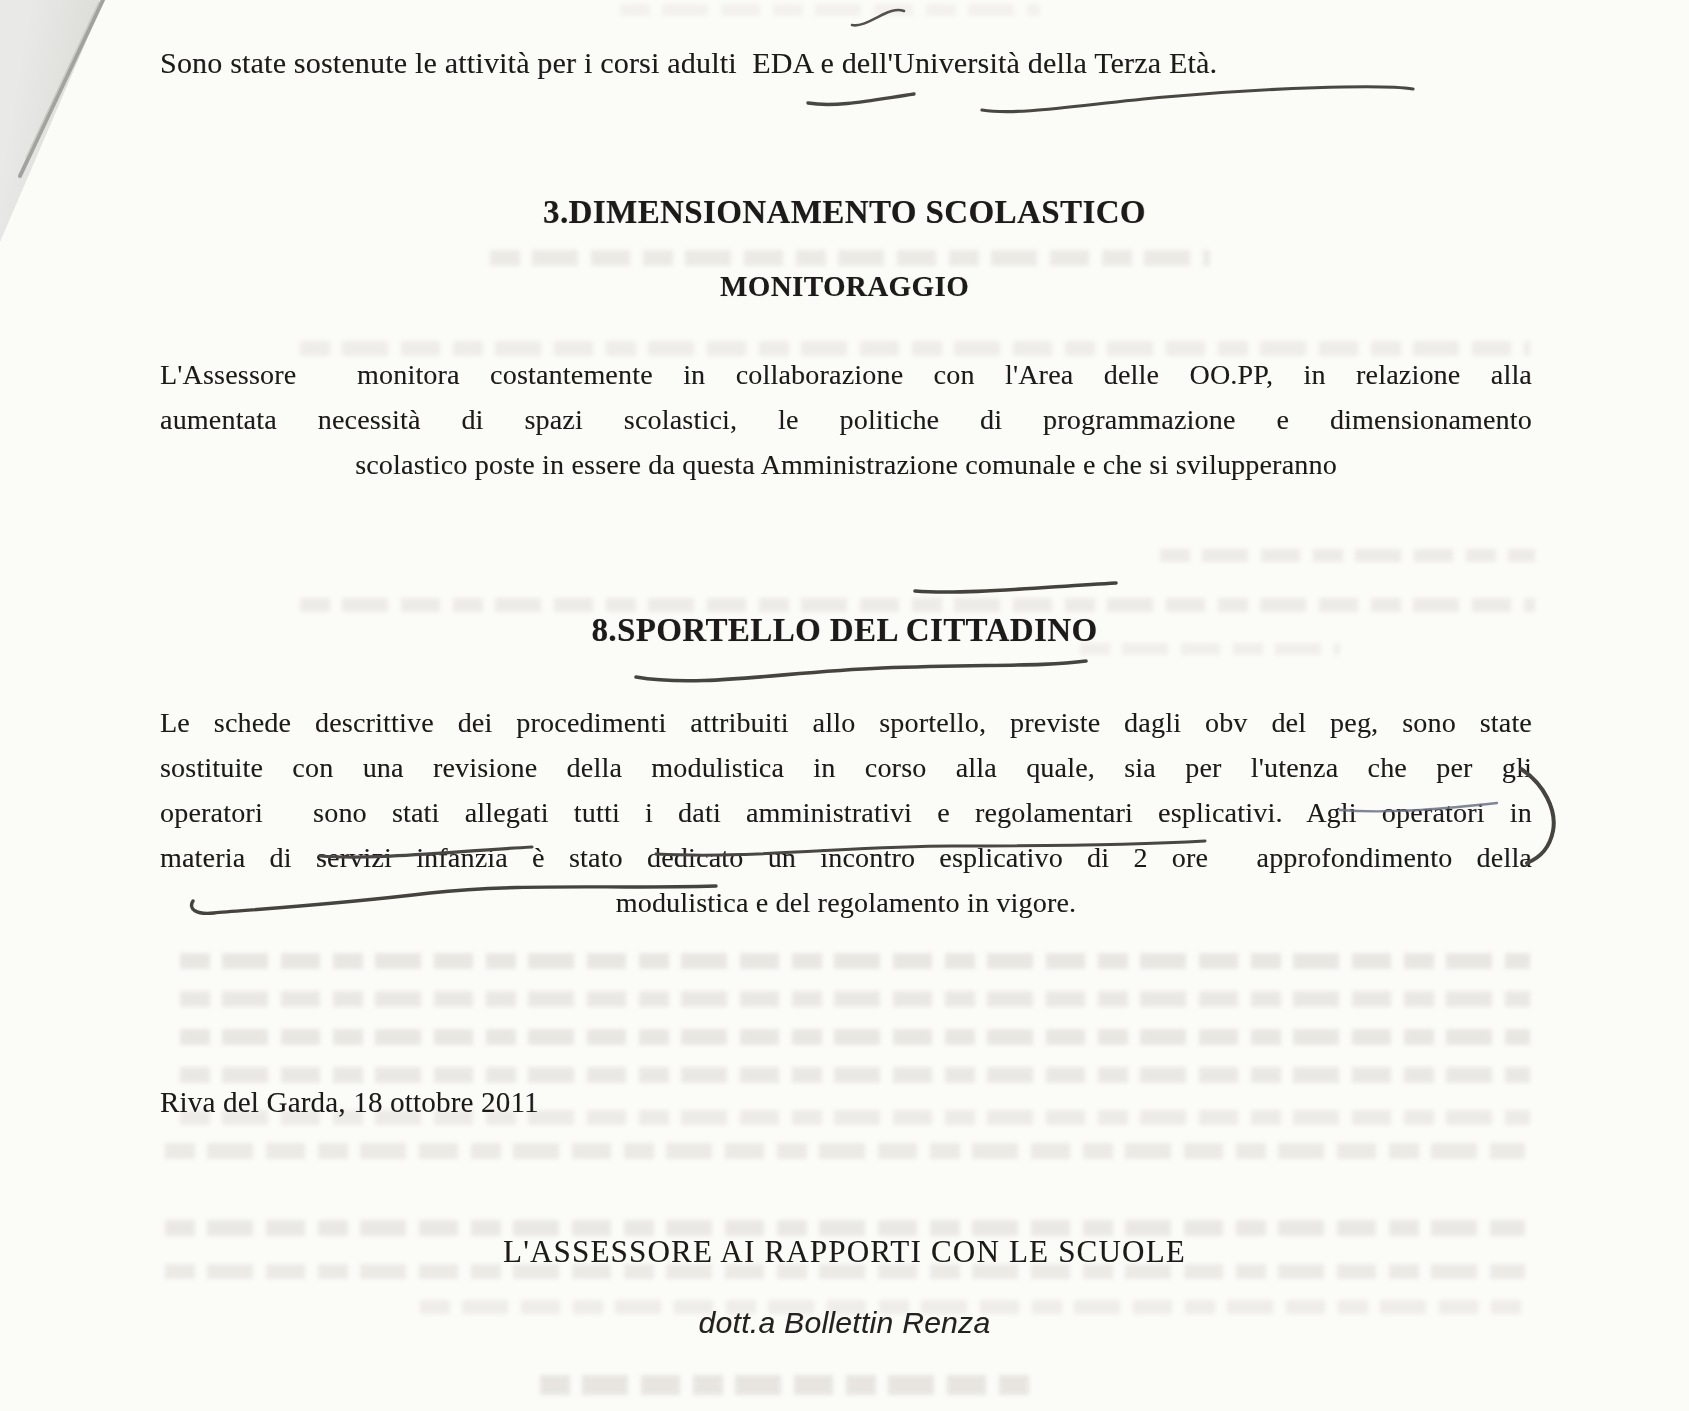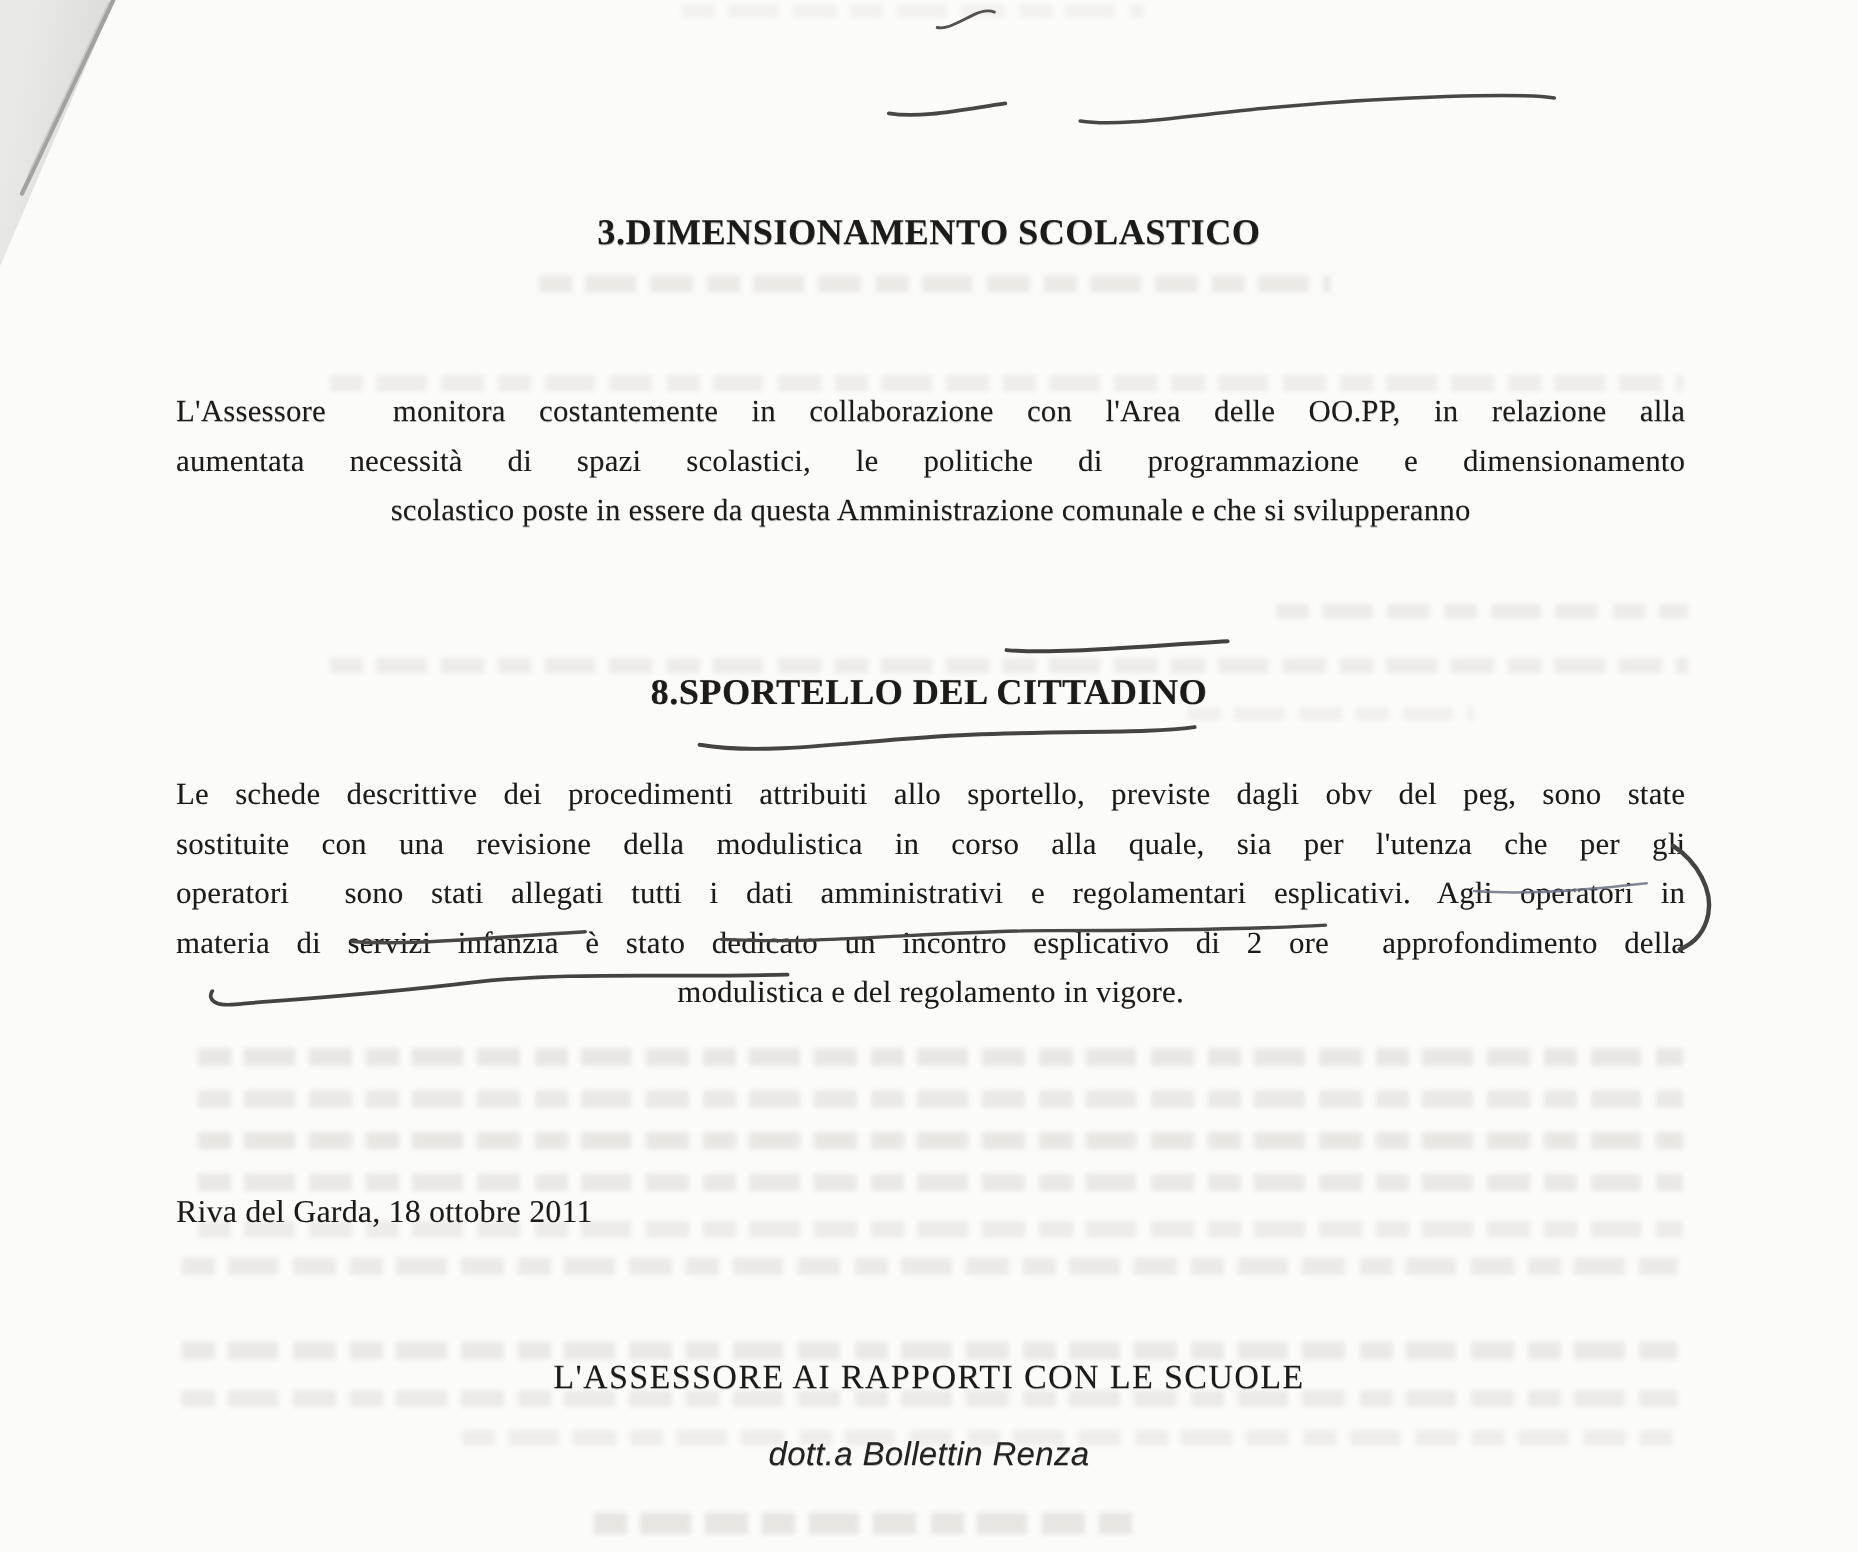--- a/index.html
+++ b/index.html
@@ -82,22 +82,24 @@
   <div class="ghost" style="top:991px;left:180px;width:1350px;height:16px;opacity:.24;"></div>
   <div class="ghost" style="top:1029px;left:180px;width:1350px;height:16px;opacity:.26;"></div>
   <div class="ghost" style="top:1067px;left:180px;width:1350px;height:16px;opacity:.24;"></div>
   <div class="ghost" style="top:1110px;left:180px;width:1350px;height:15px;opacity:.20;"></div>
   <div class="ghost" style="top:1143px;left:165px;width:1360px;height:16px;opacity:.22;"></div>
   <div class="ghost" style="top:1220px;left:165px;width:1360px;height:16px;opacity:.24;"></div>
   <div class="ghost" style="top:1264px;left:165px;width:1360px;height:15px;opacity:.22;"></div>
   <div class="ghost" style="top:1300px;left:420px;width:1110px;height:14px;opacity:.18;"></div>
   <div class="ghost" style="top:1375px;left:540px;width:490px;height:20px;opacity:.28;"></div>
 
+  <div class="abs bodytext" style="left:160px;top:46px;width:1372px;font-size:30px;">Sono state sostenute le attività per i corsi adulti&nbsp; EDA e dell'Università della Terza Età.</div>
 
   <div class="abs heading" style="top:194px;">3.DIMENSIONAMENTO SCOLASTICO</div>
+  <div class="abs subheading" style="top:270px;">MONITORAGGIO</div>
 
   <div class="abs bodytext" style="left:160px;top:352px;width:1372px;">
     <div class="pline just">L'Assessore&nbsp; monitora costantemente in collaborazione con l'Area delle OO.PP, in relazione alla</div>
     <div class="pline just">aumentata necessità di spazi scolastici, le politiche di programmazione e dimensionamento</div>
     <div class="pline lastline">scolastico poste in essere da questa Amministrazione comunale e che si svilupperanno</div>
   </div>
 
 
   <div class="abs heading" style="top:612px;">8.SPORTELLO DEL CITTADINO</div>
 

